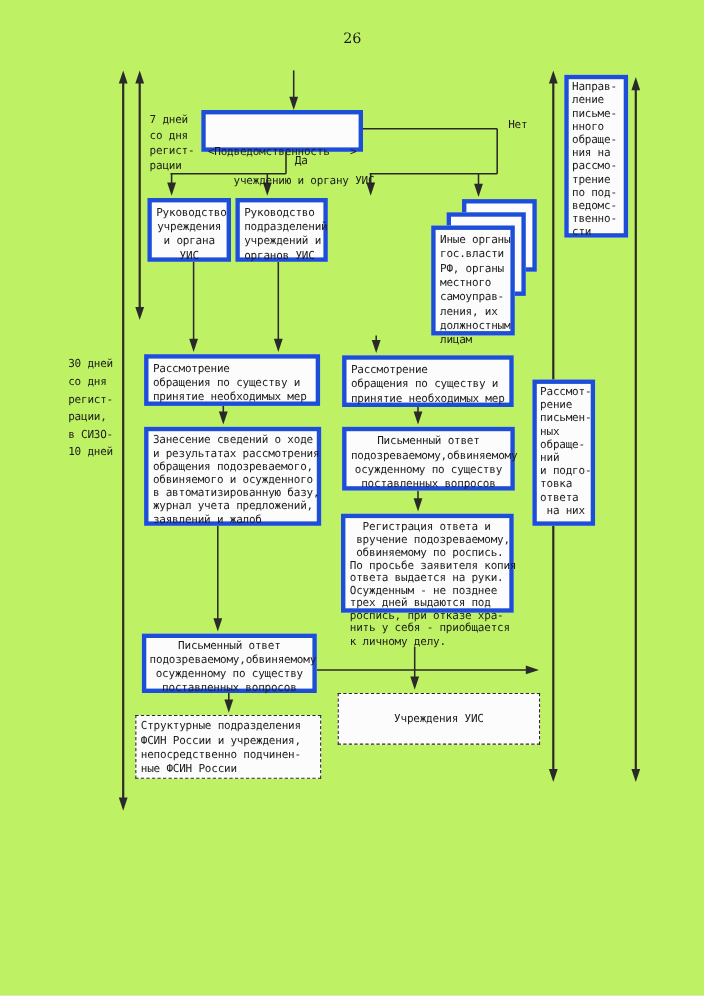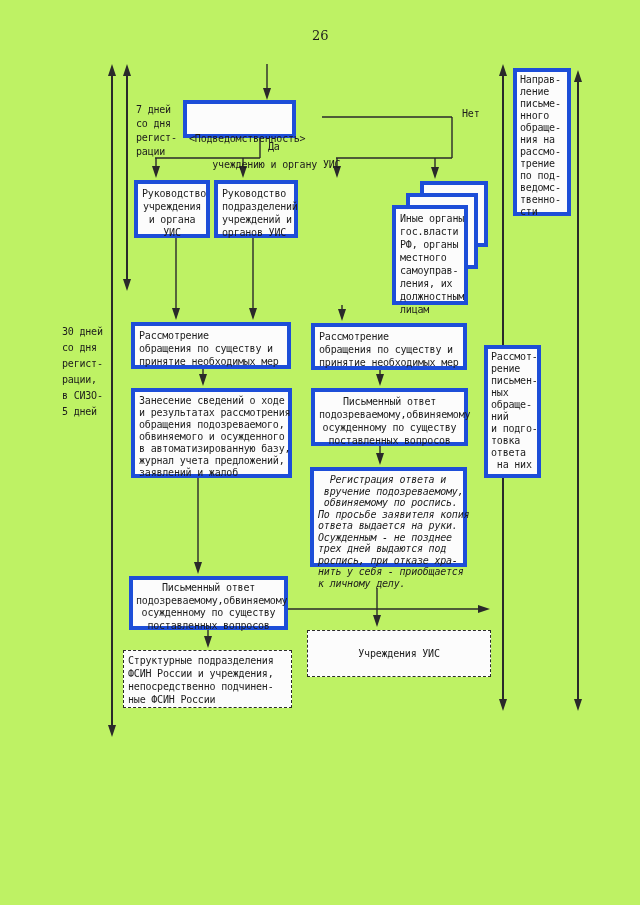--- a/index.html
+++ b/index.html
@@ -115,26 +115,26 @@
 
   <div class="freelabel" style="left:136px; top:103px;">7 дней
 со дня
 регист-
 рации</div>
   <div class="freelabel" style="left:62px; top:324px; line-height:16px;">30 дней
 со дня
 регист-
 рации,
 в СИЗО-
-5 дней</div>
+10 дней</div>
 
   <div class="freelabel" style="left:268px; top:140px;">Да</div>
   <div class="freelabel" style="left:462px; top:107px;">Нет</div>
 
-  <div id="decision-box" class="box" style="left:183px; top:100px; width:113px; height:38px; padding:2px 2px;text-align:right;">
+  <div id="decision-box" class="box" style="left:183px; top:100px; width:147px; height:38px; padding:2px 2px;text-align:right;">
     <span class="l1">
       <span>&lt;Подведомственность</span>
       <span>&gt;</span>
     </span>
     <span>учеждению и органу УИС</span>
   </div>
 
   <div class="box center" style="left:134px; top:180px; width:76px; height:58px;">Руководство
 учреждения
 и органа
@@ -168,21 +168,21 @@
 обвиняемого и осужденного
 в автоматизированную базу,
 журнал учета предложений,
 заявлений и жалоб</div>
 
   <div class="box center" style="left:311px; top:388px; width:157px; height:58px;">Письменный ответ
 подозреваемому,обвиняемому
 осужденному по существу
 поставленных вопросов</div>
 
-  <div class="box tight" style="left:310px; top:467px; width:157px; height:100px;font-style:italic;">  Регистрация ответа и
+  <div class="box tight" style="left:310px; top:467px; width:157px; height:90px;">  Регистрация ответа и
  вручение подозреваемому,
  обвиняемому по роспись.
 По просьбе заявителя копия
 ответа выдается на руки.
 Осужденным - не позднее
 трех дней выдаются под
 роспись, при отказе хра-
 нить у себя - приобщается
 к личному делу.</div>
 

